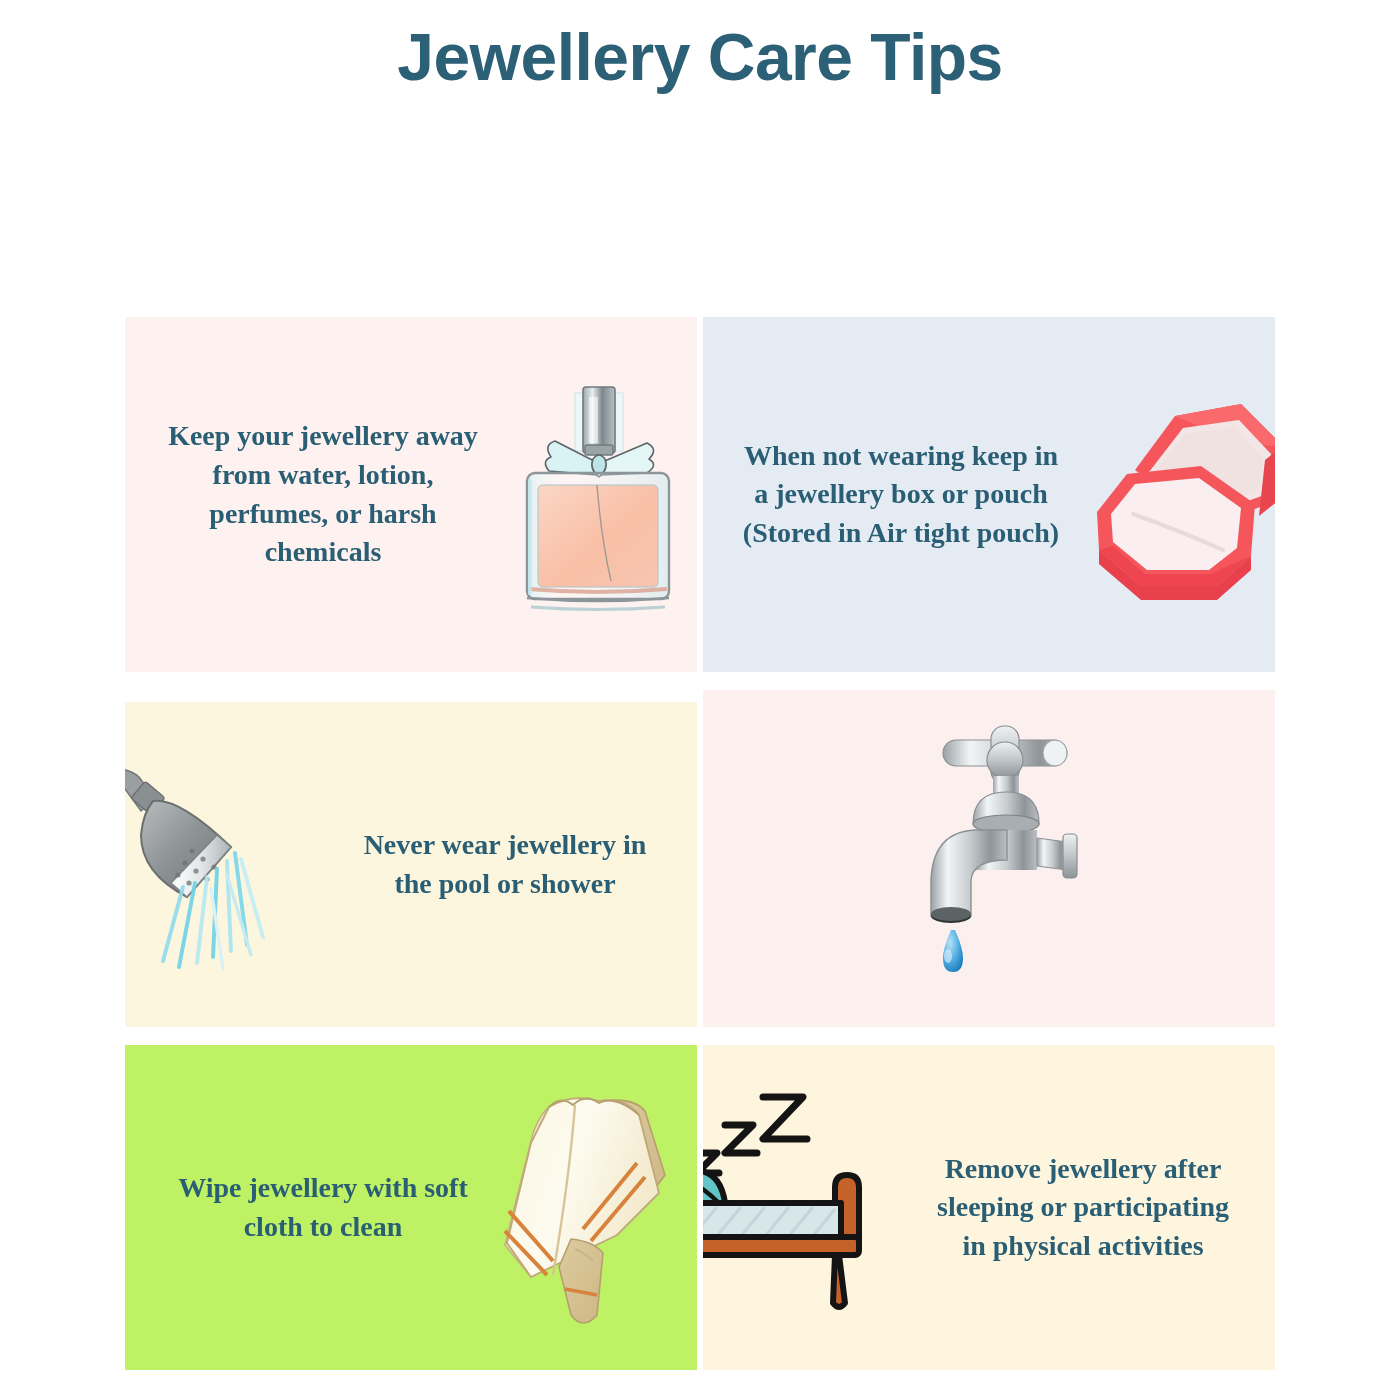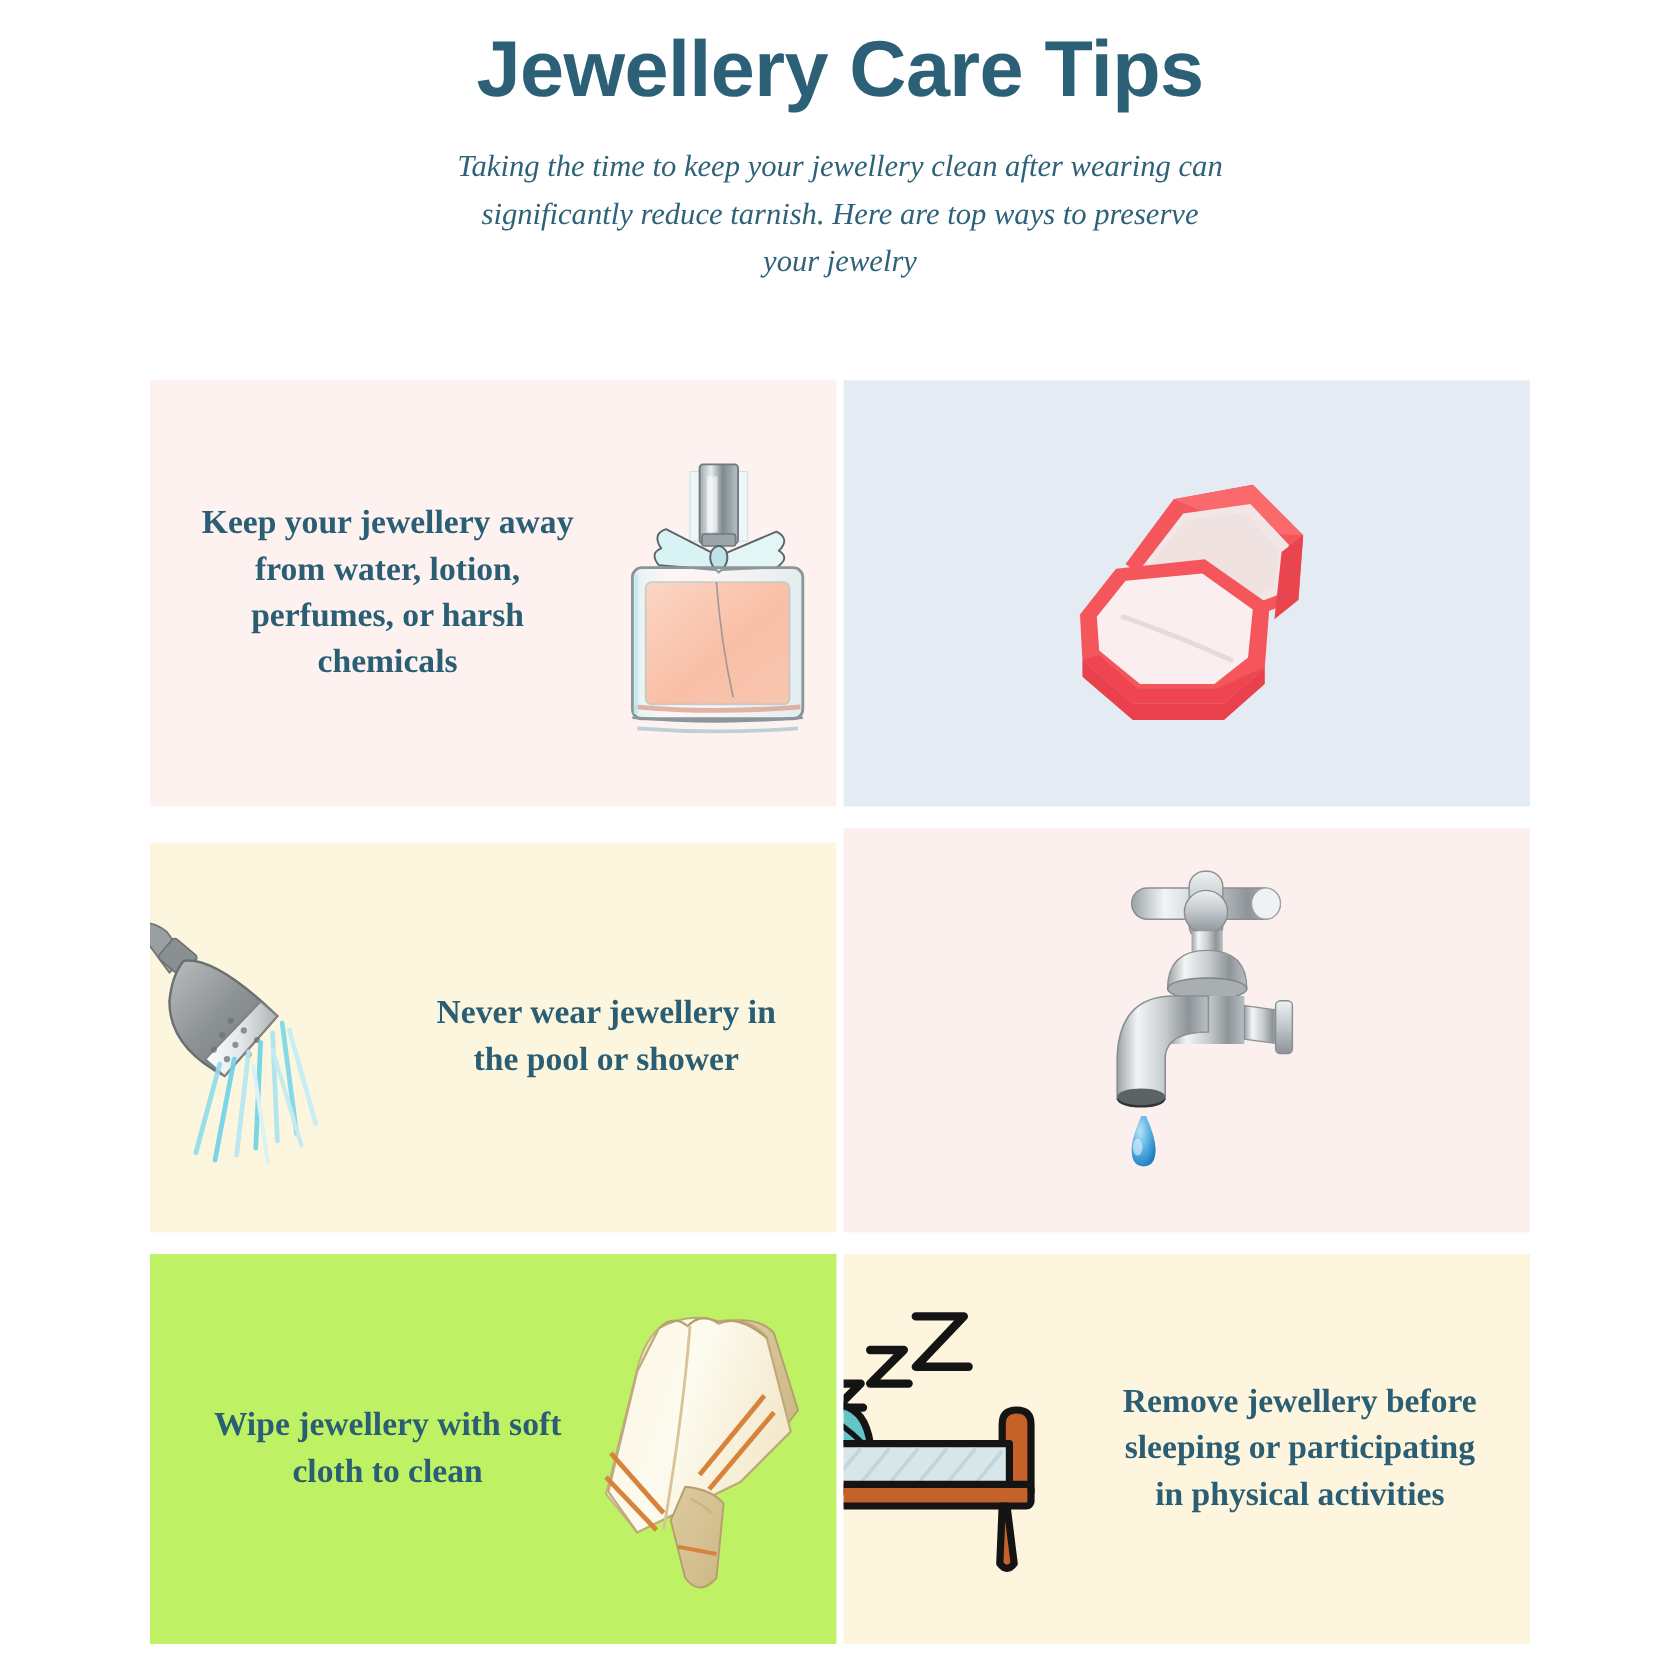--- a/index.html
+++ b/index.html
@@ -105,21 +105,20 @@
   .art-cloth    { transform: translate(-6px, 6px); }
   .art-bed      { transform: translate(-24px, -2px); }
 </style>
 </head>
 <body>
 
 <div class="page">
 
   <div class="header">
     <h1 class="main-title">Jewellery Care Tips</h1>
-    <p class="subtitle">Taking the time to keep your jewellery clean after wearing can significantly reduce tarnish. Here are top ways to preserve your jewelry</p>
   </div>
 
   <div class="grid">
 
     <div class="card pink text-left">
       <div class="card-text">Keep your jewellery away from water, lotion, perfumes, or harsh chemicals</div>
       <div class="card-art">
         <span class="art-perfume">
           <svg width="200" height="260" viewBox="0 0 200 260">
             <defs>
@@ -162,20 +161,21 @@
             <path d="M30 231 Q100 237 172 231" fill="none" stroke="#8c9599" stroke-width="2.4"></path>
             <path d="M34 240 Q100 245 168 240" fill="none" stroke="#aac8cd" stroke-width="3" opacity="0.8"></path>
 
             <path d="M33 112 L33 228" fill="none" stroke="#bfeaf0" stroke-width="3.5" opacity="0.85"></path>
           </svg>
         </span>
       </div>
     </div>
 
     <div class="card blue text-left">
+      <div class="card-text">When not wearing keep in a jewellery box or pouch (Stored in Air tight pouch)</div>
       <div class="card-art">
         <span class="art-ringbox">
           <svg width="230" height="230" viewBox="0 0 230 230">
 
             <path d="M52 96 L92 42 L158 30 L200 72 L196 126 L126 152 Z" fill="#f4565c"></path>
             <path d="M92 42 L158 30 L200 72 L158 70 Z" fill="#fa6a6c"></path>
 
             <path d="M66 98 L100 54 L156 46 L188 80 L184 120 L124 142 Z" fill="#f3e6e6"></path>
             <path d="M70 100 L102 60 L152 53 L180 84 L176 116 L124 135 Z" fill="#efe0e0" opacity="0.7"></path>
 
@@ -333,21 +333,21 @@
             <path d="M84 150 Q106 152 116 164 L110 226 Q96 242 84 226 L72 178 Z" fill="url(#clDark)" stroke="#b59f6e" stroke-width="1.6"></path>
             <path d="M88 160 Q98 164 106 172" fill="none" stroke="#c9b486" stroke-width="2"></path>
 
             <path d="M78 200 L110 206" fill="none" stroke="#d8833c" stroke-width="3.4"></path>
           </svg>
         </span>
       </div>
     </div>
 
     <div class="card yellow2 text-right">
-      <div class="card-text">Remove jewellery before sleeping or participating in physical activities</div>
+      <div class="card-text">Remove jewellery after sleeping or participating in physical activities</div>
       <div class="card-art">
         <span class="art-bed">
           <svg width="250" height="230" viewBox="0 0 250 230">
 
             <g fill="none" stroke="#141414" stroke-width="7" stroke-linecap="round" stroke-linejoin="round">
               <path d="M58 62 L78 62 L58 82 L80 82"></path>
               <path d="M86 34 L114 34 L86 62 L118 62"></path>
               <path d="M124 6 L164 6 L124 48 L168 48"></path>
             </g>
 

